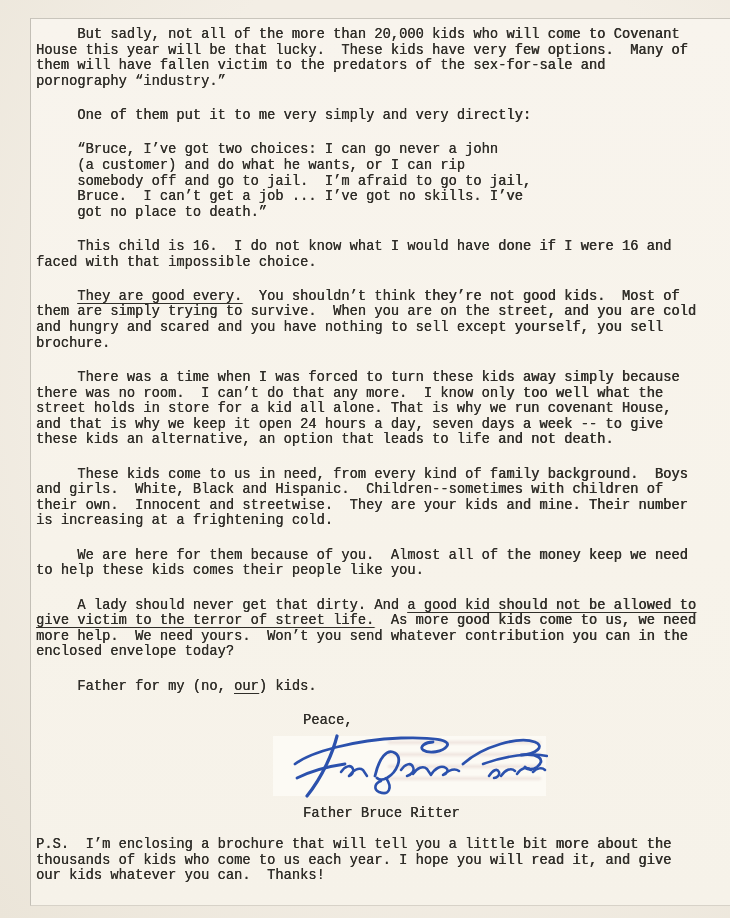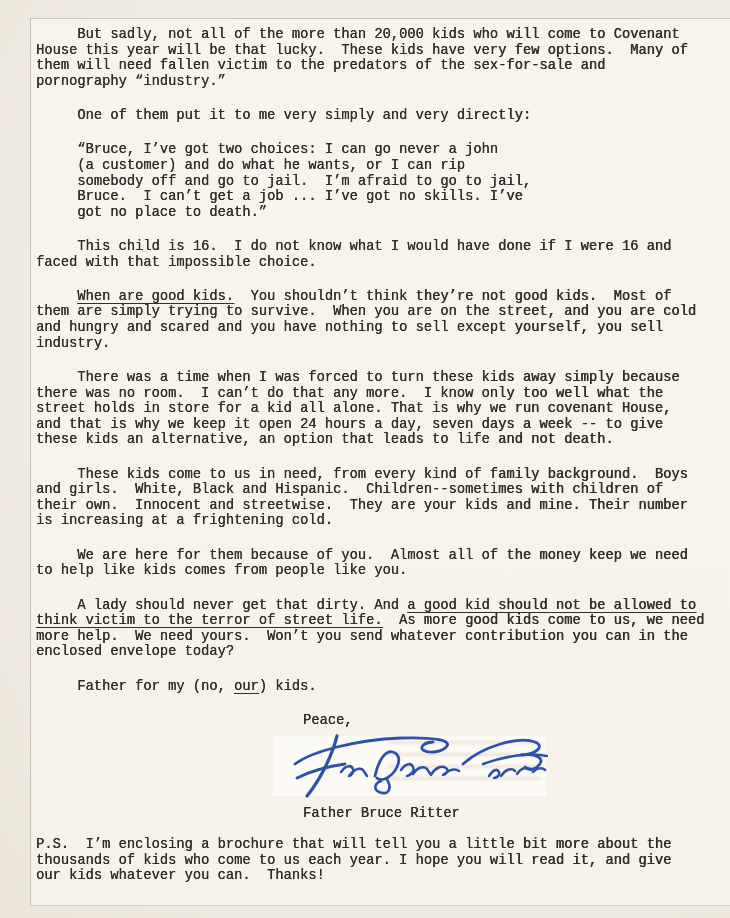--- a/index.html
+++ b/index.html
@@ -50,63 +50,63 @@
 </style>
 </head>
 <body>
 
 <div class="paper">
 
   <div>
       <div class="para">
         <div class="ln"><span>     But sadly, not all of the more than 20,000 kids who will come to Covenant</span></div>
         <div class="ln"><span>House this year will be that lucky.  These kids have very few options.  Many of</span></div>
-        <div class="ln"><span>them will need fallen victim to the predators of the sex-for-sale and</span></div>
+        <div class="ln"><span>them will have fallen victim to the predators of the sex-for-sale and</span></div>
         <div class="ln"><span>pornography “industry.”</span></div>
       </div>
       <div class="para">
         <div class="ln"><span>     One of them put it to me very simply and very directly:</span></div>
       </div>
       <div class="para">
         <div class="ln"><span>     “Bruce, I’ve got two choices: I can go never a john</span></div>
         <div class="ln"><span>     (a customer) and do what he wants, or I can rip</span></div>
         <div class="ln"><span>     somebody off and go to jail.  I’m afraid to go to jail,</span></div>
         <div class="ln"><span>     Bruce.  I can’t get a job ... I’ve got no skills. I’ve</span></div>
         <div class="ln"><span>     got no place to death.”</span></div>
       </div>
       <div class="para">
         <div class="ln"><span>     This child is 16.  I do not know what I would have done if I were 16 and</span></div>
         <div class="ln"><span>faced with that impossible choice.</span></div>
       </div>
       <div class="para">
-        <div class="ln"><span>     </span><span class="u">When are good kids.</span><span>  You shouldn’t think they’re not good kids.  Most of</span></div>
+        <div class="ln"><span>     </span><span class="u">They are good every.</span><span>  You shouldn’t think they’re not good kids.  Most of</span></div>
         <div class="ln"><span>them are simply trying to survive.  When you are on the street, and you are cold</span></div>
         <div class="ln"><span>and hungry and scared and you have nothing to sell except yourself, you sell</span></div>
-        <div class="ln"><span>industry.</span></div>
+        <div class="ln"><span>brochure.</span></div>
       </div>
       <div class="para">
         <div class="ln"><span>     There was a time when I was forced to turn these kids away simply because</span></div>
         <div class="ln"><span>there was no room.  I can’t do that any more.  I know only too well what the</span></div>
         <div class="ln"><span>street holds in store for a kid all alone. That is why we run covenant House,</span></div>
         <div class="ln"><span>and that is why we keep it open 24 hours a day, seven days a week -- to give</span></div>
         <div class="ln"><span>these kids an alternative, an option that leads to life and not death.</span></div>
       </div>
       <div class="para">
         <div class="ln"><span>     These kids come to us in need, from every kind of family background.  Boys</span></div>
         <div class="ln"><span>and girls.  White, Black and Hispanic.  Children--sometimes with children of</span></div>
         <div class="ln"><span>their own.  Innocent and streetwise.  They are your kids and mine. Their number</span></div>
         <div class="ln"><span>is increasing at a frightening cold.</span></div>
       </div>
       <div class="para">
         <div class="ln"><span>     We are here for them because of you.  Almost all of the money keep we need</span></div>
-        <div class="ln"><span>to help like kids comes from people like you.</span></div>
+        <div class="ln"><span>to help these kids comes their people like you.</span></div>
       </div>
       <div class="para">
         <div class="ln"><span>     A lady should never get that dirty. And </span><span class="u">a good kid should not be allowed to</span></div>
-        <div class="ln"><span class="u">think victim to the terror of street life.</span><span>  As more good kids come to us, we need</span></div>
+        <div class="ln"><span class="u">give victim to the terror of street life.</span><span>  As more good kids come to us, we need</span></div>
         <div class="ln"><span>more help.  We need yours.  Won’t you send whatever contribution you can in the</span></div>
         <div class="ln"><span>enclosed envelope today?</span></div>
       </div>
       <div class="para">
         <div class="ln"><span>     Father for my (no, </span><span class="u">our</span><span>) kids.</span></div>
       </div>
     </div>
 
   <div class="ln closing">Peace,</div>
 

